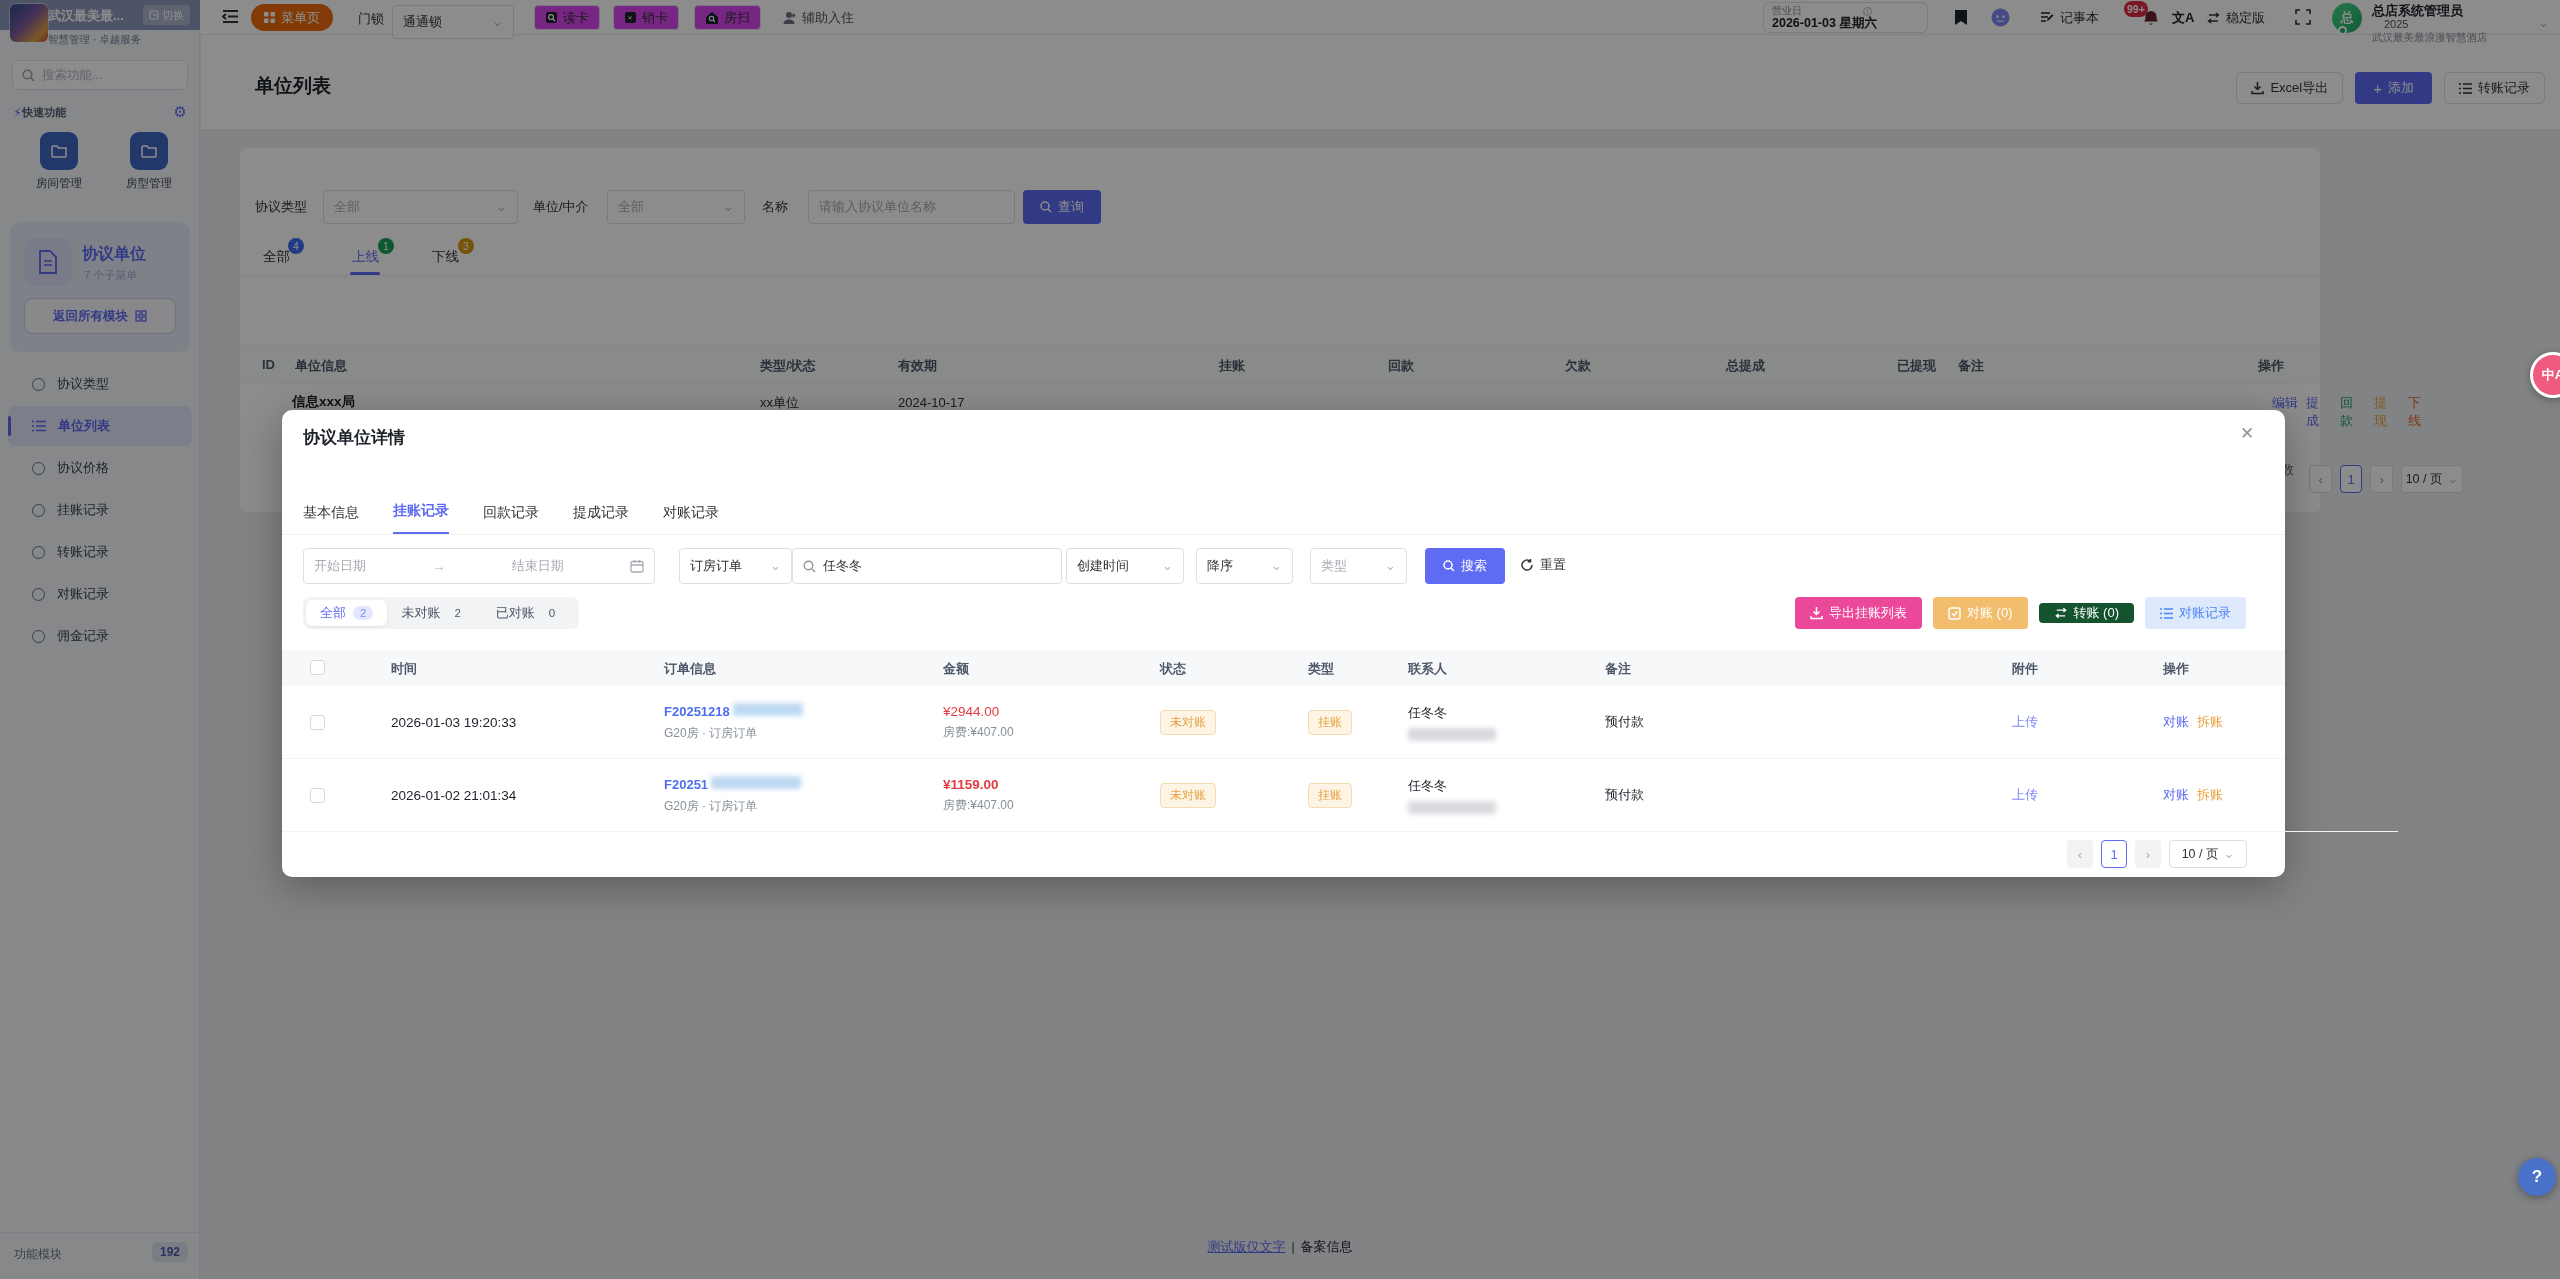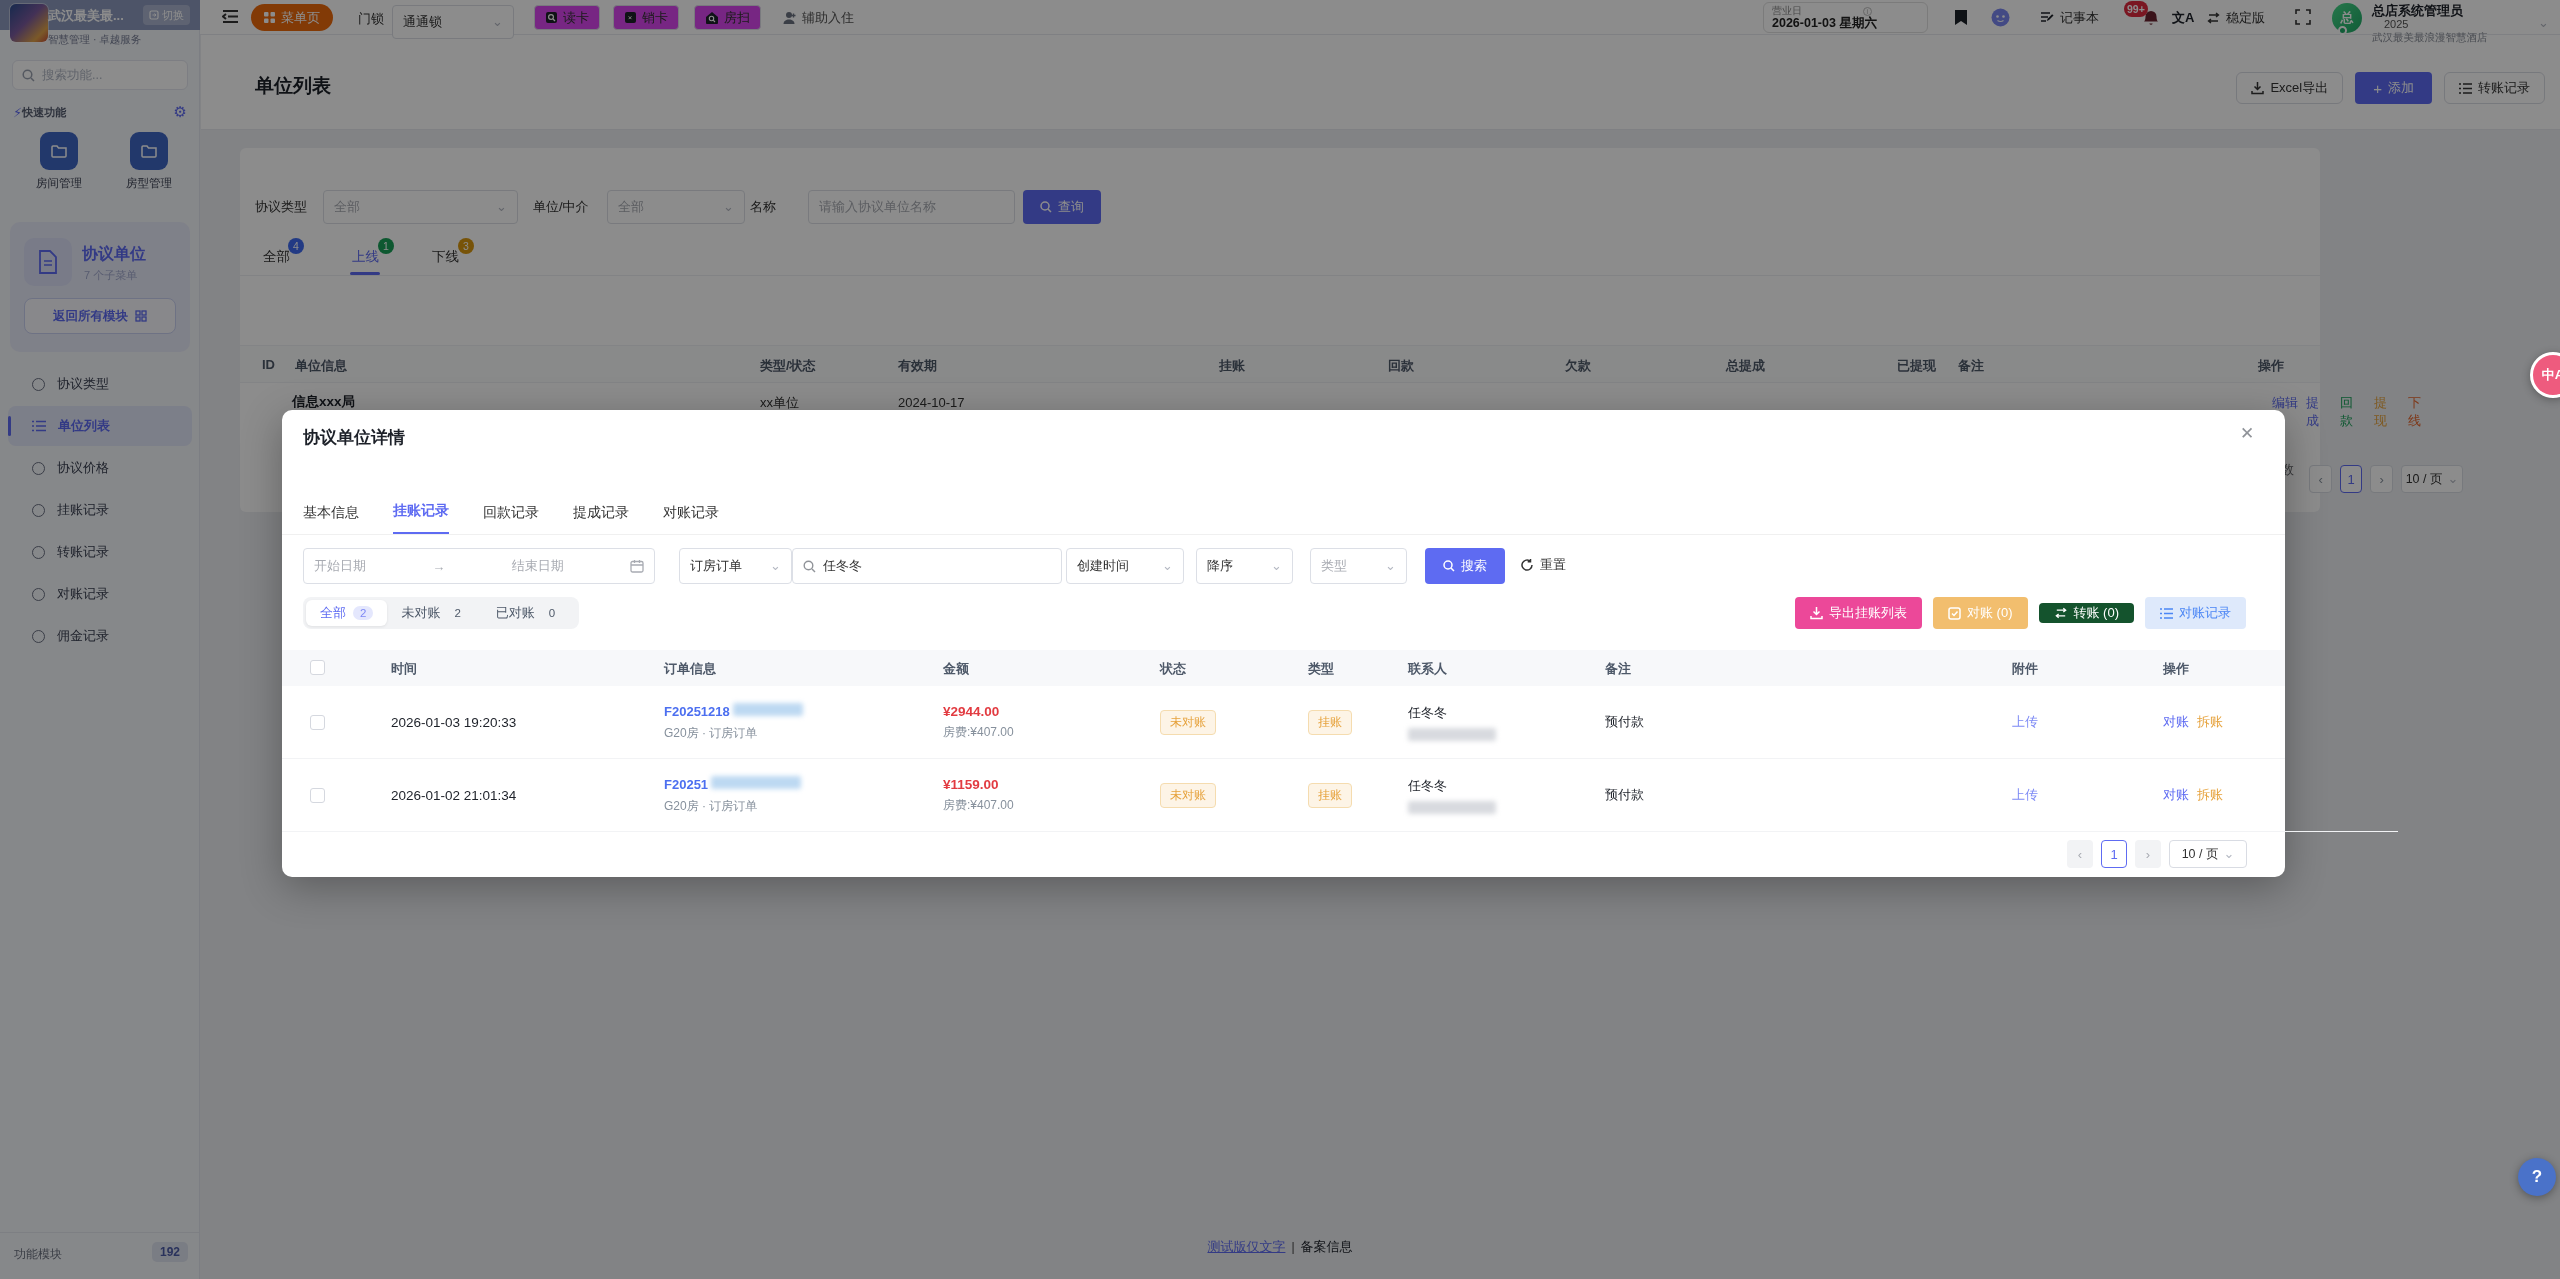--- a/index.html
+++ b/index.html
@@ -323,21 +323,21 @@
 <div id="card">
 
   <span class="abs" style="left:15px;top:50px;font-size:13px;color:#333">协议类型</span>
   <div class="abs sel chev" style="left:83px;top:42px;width:195px">
       <span>全部</span>
     </div>
   <span class="abs" style="left:293px;top:50px;font-size:13px;color:#333">单位/中介</span>
   <div class="abs sel chev" style="left:367px;top:42px;width:138px">
       <span>全部</span>
     </div>
-  <span class="abs" style="left:510px;top:50px;font-size:13px;color:#333">名称</span>
+  <span class="abs" style="left:522px;top:50px;font-size:13px;color:#333">名称</span>
   <div class="abs sel" style="left:568px;top:42px;width:207px">
       <span>请输入协议单位名称</span>
     </div>
   <div class="abs btn-primary" style="left:783px;top:42px;width:78px;height:34px">
     <span>
         <svg width="12" height="12" viewBox="0 0 12 12">
           <circle cx="5" cy="5" r="4" fill="none" stroke="#fff" stroke-width="1.5"></circle>
           <path d="M8 8l3 3" stroke="#fff" stroke-width="1.5"></path>
         </svg>
       </span>
@@ -529,21 +529,21 @@
   <div class="abs" style="left:0;top:276px;width:2003px;height:73px;border-bottom:1px solid #F2F3F5">
     <span class="abs checkbox" style="left:28px;top:29px"></span>
     <div class="cell" style="left:109px">
         <span style="font-size:13.5px;color:#1D2129">2026-01-03 19:20:33</span>
       </div>
     <div class="cell" style="left:382px">
       <div><span style="font-size:13px;font-weight:bold;color:#4C6FF0">F20251218</span><span class="blur-chip" style="width:70px;background:#BDD9F2;margin-left:3px"></span></div>
       <div style="font-size:12px;color:#86909C;margin-top:5px">G20房 · 订房订单</div>
     </div>
     <div class="cell" style="left:661px">
-      <div style="font-size:13.5px;font-weight:bold;color:#E23B41">¥2944.00</div>
+      <div style="font-size:13.5px;font-weight:normal;color:#E23B41">¥2944.00</div>
       <div style="font-size:12px;color:#86909C;margin-top:5px">房费:¥407.00</div>
     </div>
     <div class="cell" style="left:878px">
         <span class="tag-warn">未对账</span>
       </div>
     <div class="cell" style="left:1026px">
         <span class="tag-warn">挂账</span>
       </div>
     <div class="cell" style="left:1126px">
       <div style="font-size:13px;color:#1D2129">任冬冬</div>

